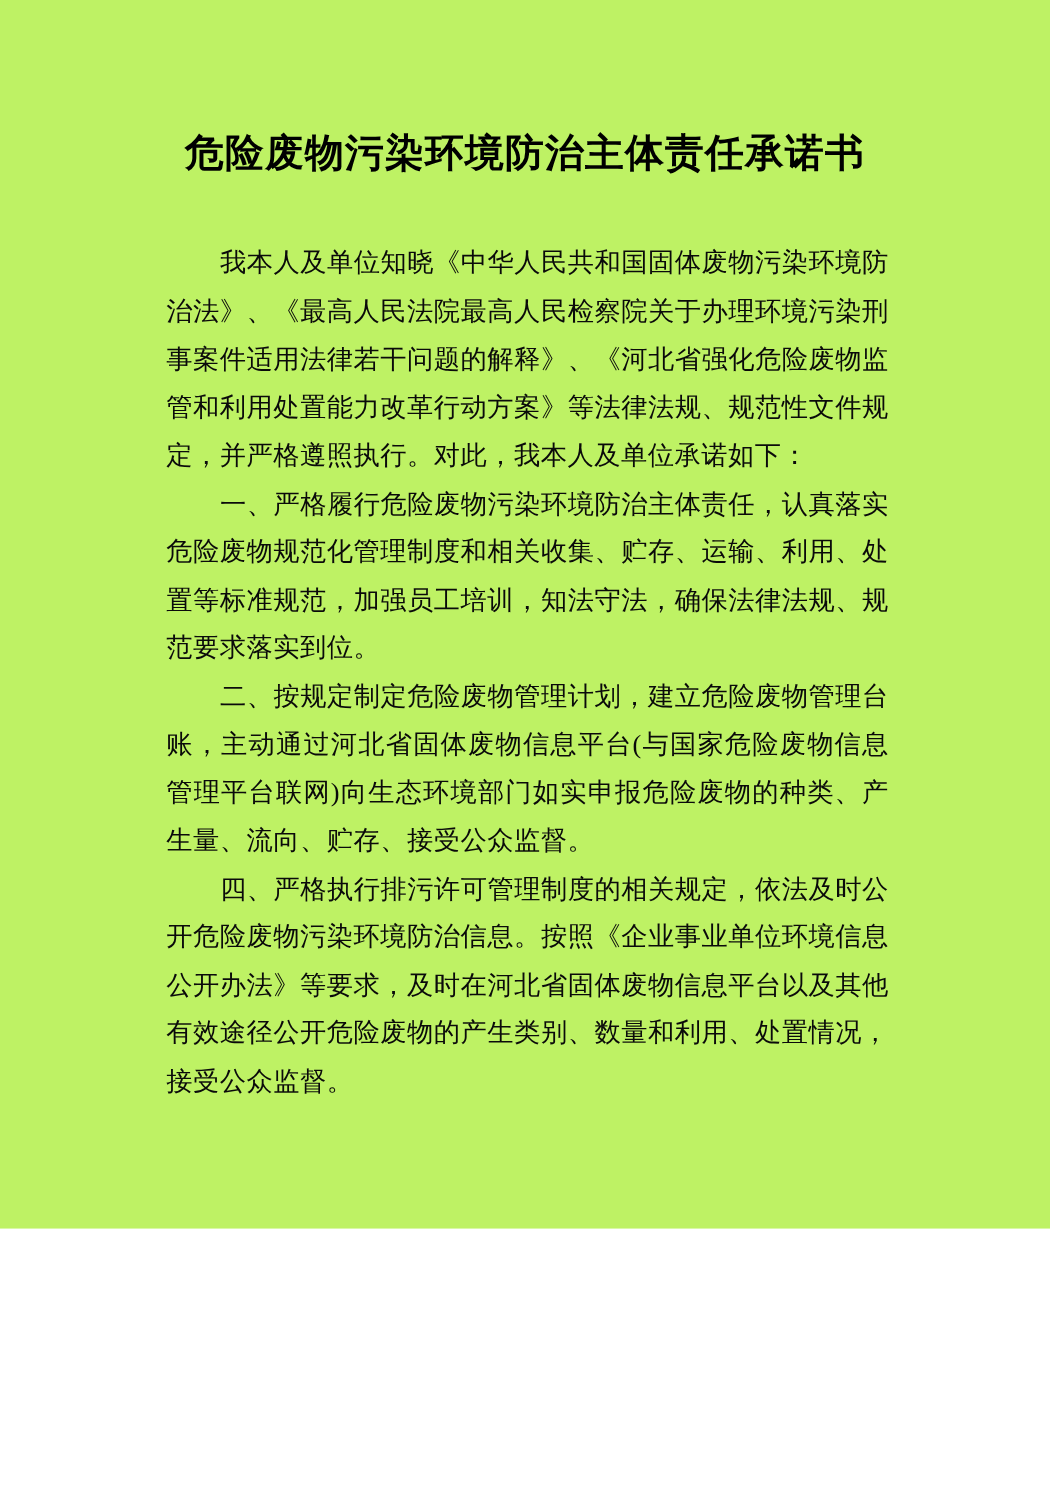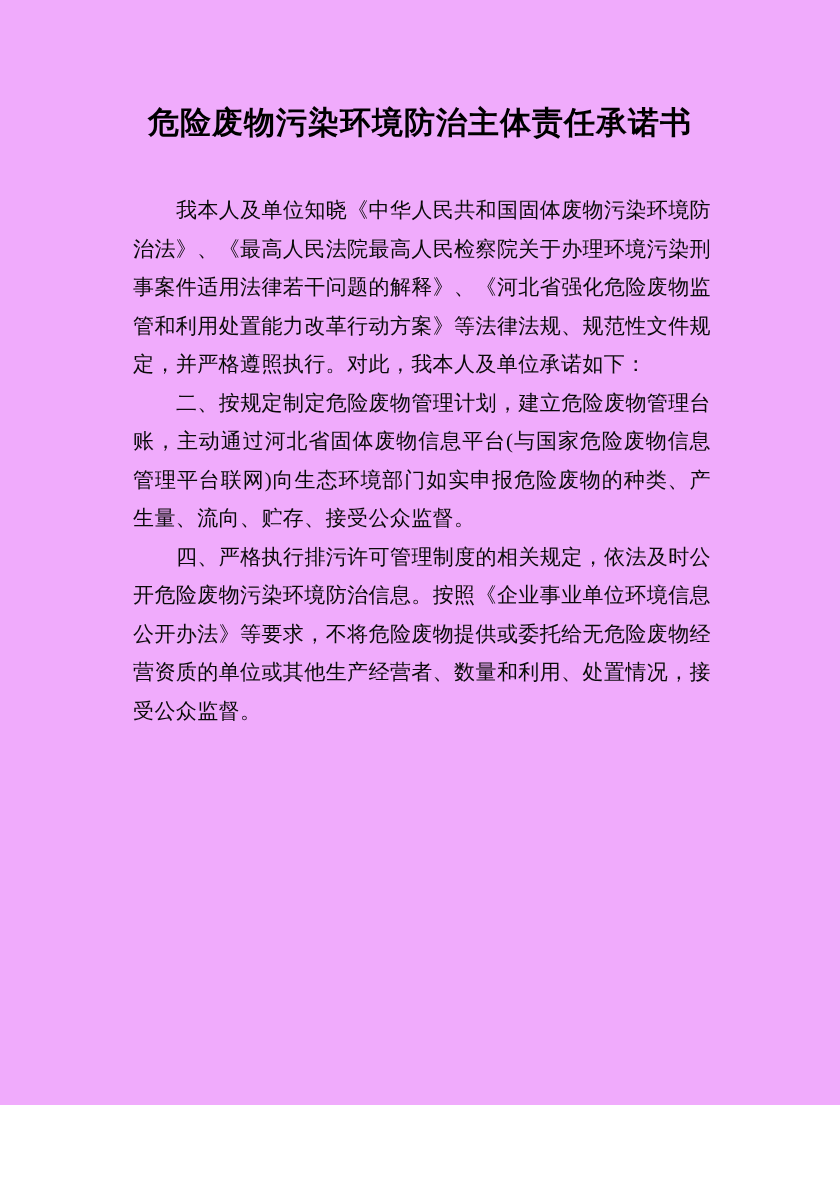--- a/index.html
+++ b/index.html
@@ -3,22 +3,22 @@
 <meta charset="utf-8">
 <style>
   html, body {
     margin: 0;
     padding: 0;
     background: #ffffff;
   }
   .page {
     position: relative;
     width: 840px;
-    height: 1105px;
-    background: #f0abfc;
+    height: 983px;
+    background: #bef264;
     overflow: hidden;
     color: #0a0a0a;
   }
   .doc-title {
     margin: 104px 0 0 0;
     padding: 0;
     width: 840px;
     text-align: center;
     font-family: "Liberation Sans", "DejaVu Sans", sans-serif;
     font-weight: bold;
@@ -44,16 +44,17 @@
     text-indent: 43px;
   }
 </style>
 </head>
 <body>
 
 <div class="page">
   <h1 class="doc-title">危险废物污染环境防治主体责任承诺书</h1>
   <div class="doc-body">
     <p>我本人及单位知晓《中华人民共和国固体废物污染环境防治法》、《最高人民法院最高人民检察院关于办理环境污染刑事案件适用法律若干问题的解释》、《河北省强化危险废物监管和利用处置能力改革行动方案》等法律法规、规范性文件规定，并严格遵照执行。对此，我本人及单位承诺如下：</p>
+    <p>一、严格履行危险废物污染环境防治主体责任，认真落实危险废物规范化管理制度和相关收集、贮存、运输、利用、处置等标准规范，加强员工培训，知法守法，确保法律法规、规范要求落实到位。</p>
     <p>二、按规定制定危险废物管理计划，建立危险废物管理台账，主动通过河北省固体废物信息平台(与国家危险废物信息管理平台联网)向生态环境部门如实申报危险废物的种类、产生量、流向、贮存、接受公众监督。</p>
-    <p>四、严格执行排污许可管理制度的相关规定，依法及时公开危险废物污染环境防治信息。按照《企业事业单位环境信息公开办法》等要求，不将危险废物提供或委托给无危险废物经营资质的单位或其他生产经营者、数量和利用、处置情况，接受公众监督。</p>
+    <p>四、严格执行排污许可管理制度的相关规定，依法及时公开危险废物污染环境防治信息。按照《企业事业单位环境信息公开办法》等要求，及时在河北省固体废物信息平台以及其他有效途径公开危险废物的产生类别、数量和利用、处置情况，接受公众监督。</p>
   </div>
 </div>
 
 </body></html>

